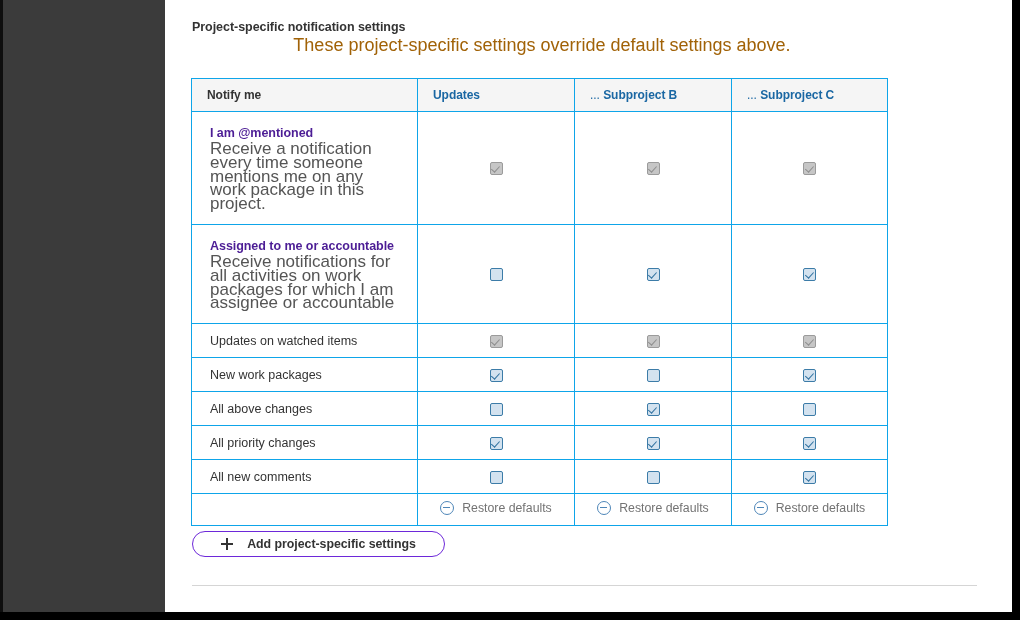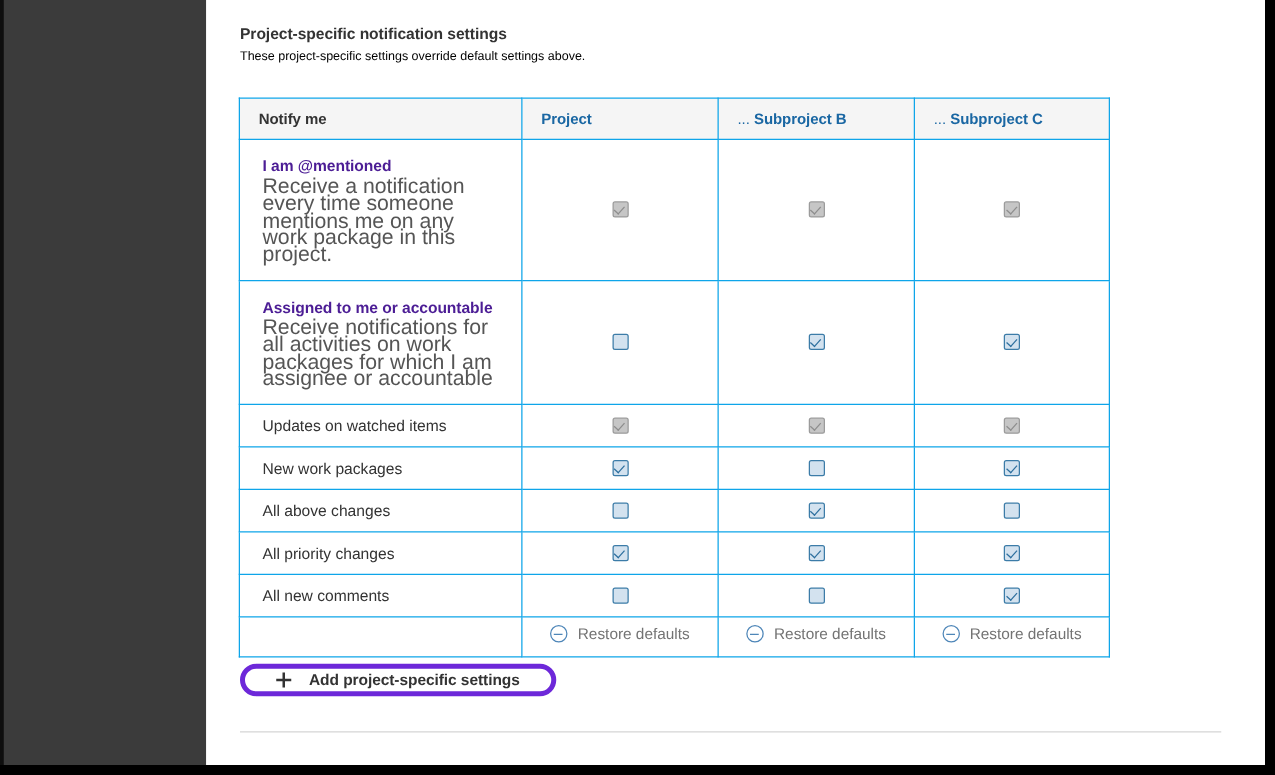--- a/index.html
+++ b/index.html
@@ -63,24 +63,25 @@
     width: 700px;
   }
   .section-title {
     font-size: 12.5px;
     font-weight: bold;
     color: #333333;
     letter-spacing: -0.05px;
     line-height: 16px;
   }
   .section-sub {
-    font-size: 10px;
-    color: #000000;
+    font-size: 18px;
+    color: #a16207;
     line-height: 17px;
     margin-top: 2px;
+    text-align: center;
   }
 
   
   table.settings {
     position: absolute;
     left: 26px;
     top: 78px;
     width: 696px;
     border-collapse: collapse;
     table-layout: fixed;
@@ -226,21 +227,21 @@
     background: #4e86b8;
   }
 
   
   .add-btn {
     position: absolute;
     left: 27px;
     top: 531px;
     width: 253px;
     height: 26px;
-    border: 4px solid #6d28d9;
+    border: 1px solid #6d28d9;
     border-radius: 14px;
     background: #ffffff;
     display: flex;
     align-items: center;
     justify-content: center;
     gap: 14px;
     font-size: 12.4px;
     font-weight: bold;
     color: #333333;
     cursor: pointer;
@@ -296,21 +297,21 @@
             <col class="c-proj">
             <col class="c-sub">
             <col class="c-sub2">
         </colgroup>
         <thead>
           <tr>
             <th>
               <span>Notify me</span>
             </th>
             <th class="link-head">
-              <span class="ellipsis"></span><span>Project</span>
+              <span class="ellipsis"></span><span>Updates</span>
             </th>
             <th class="link-head">
               <span class="ellipsis">...</span> <span>Subproject B</span>
             </th>
             <th class="link-head">
               <span class="ellipsis">...</span> <span>Subproject C</span>
             </th>
           </tr>
         </thead>
         <tbody>

